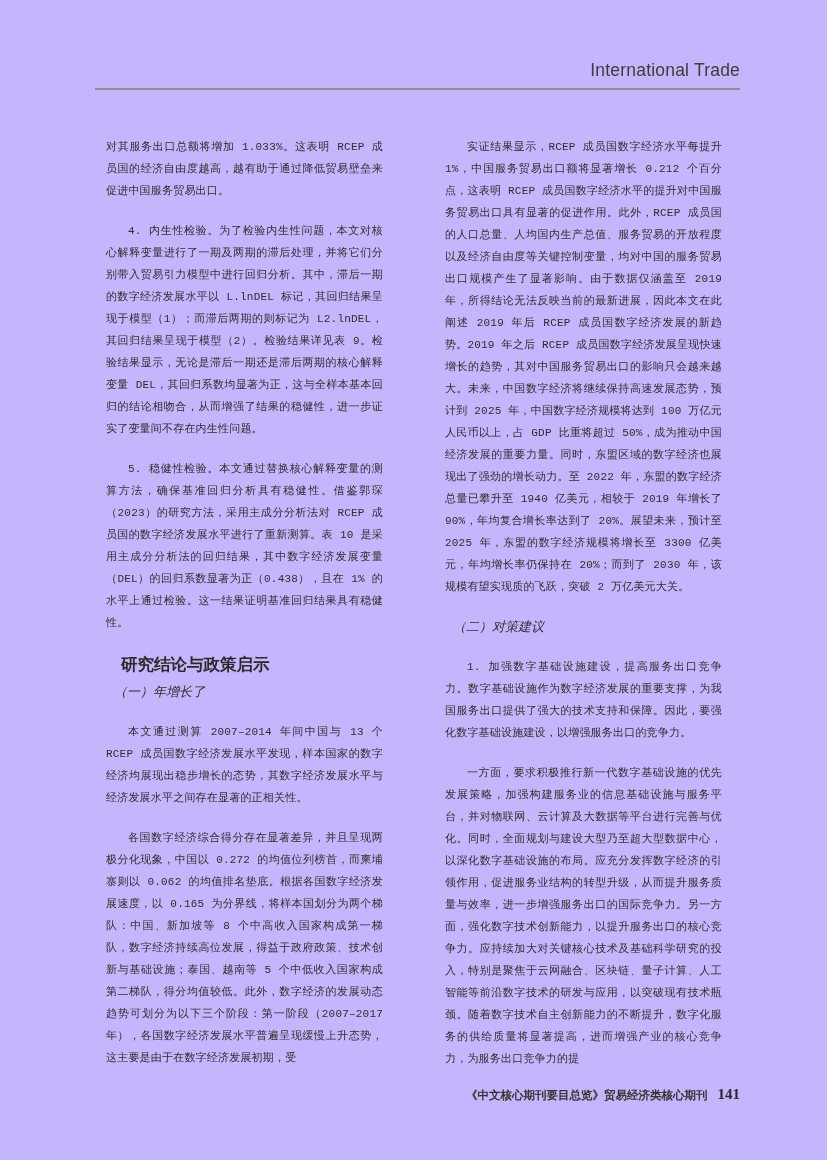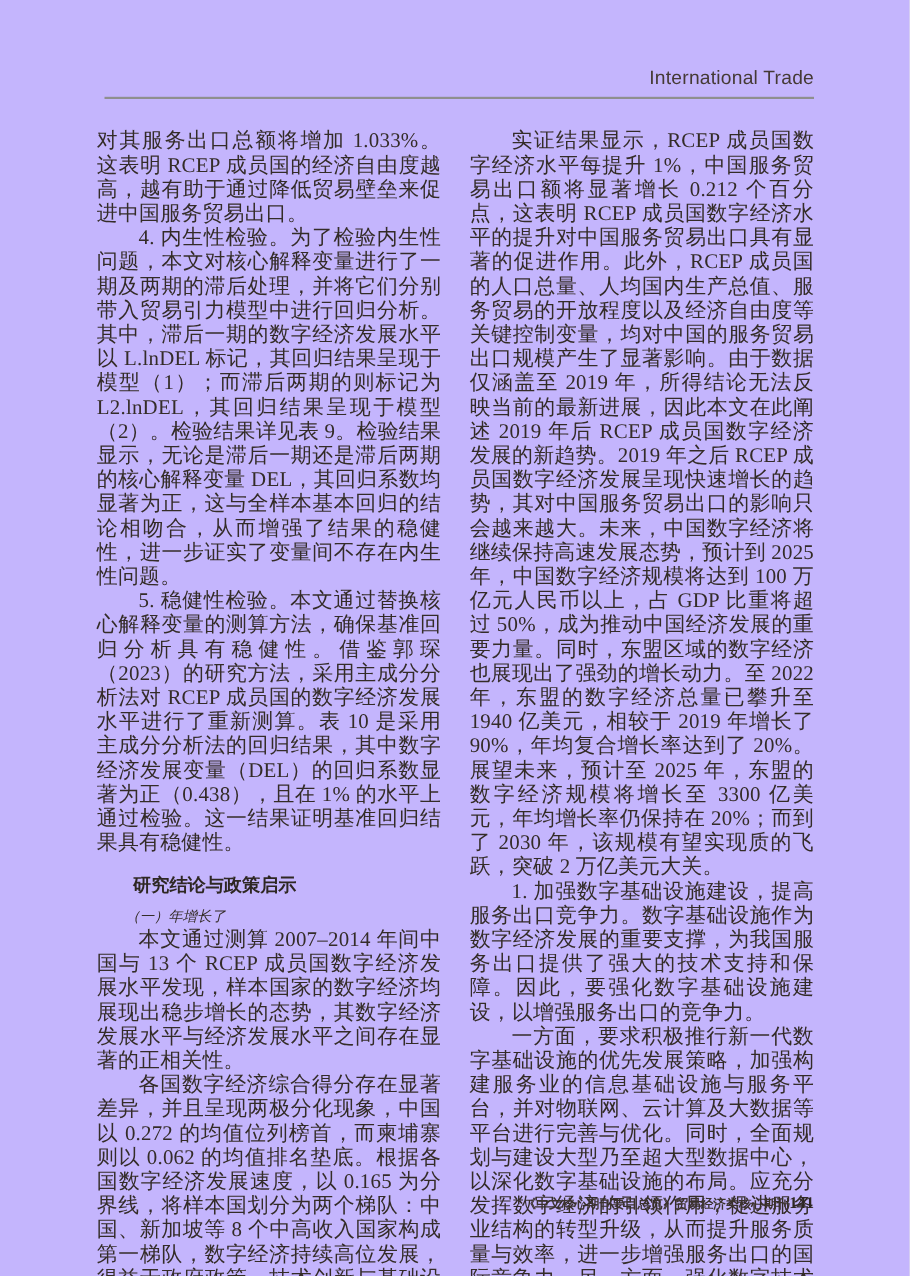--- a/index.html
+++ b/index.html
@@ -33,25 +33,26 @@
   .columns {
     position: absolute;
     top: 118px;
     left: 88px;
     width: 652px;
     display: flex;
     gap: 26px;
   }
   .col { width: 313px; }
   .para {
-    margin: 0;
-    font-size: 19px;
+    margin: 18px;
+    font-size: 11px;
     line-height: 22px;
     text-align: justify;
     letter-spacing: 0.2px;
+    font-family: Liberation Mono, monospace;
   }
   .para.indent { text-indent: 2em; }
   .sec-heading {
     margin: 15px 0 5px 0;
     padding-left: 2em;
     font-family: "Liberation Sans", "DejaVu Sans", sans-serif;
     font-weight: bold;
     font-size: 16.5px;
     line-height: 24px;
     color: #2e2723;
@@ -64,20 +65,21 @@
     font-size: 13px;
     line-height: 22px;
     color: #342c28;
   }
   .footer {
     position: absolute;
     top: 1086px;
     right: 87px;
     display: flex;
     align-items: baseline;
+    gap: 10px;
   }
   .footer-note {
     font-family: "Liberation Sans", "DejaVu Sans", sans-serif;
     font-weight: bold;
     font-size: 11.5px;
     color: #3b322d;
   }
   .footer-page {
     font-family: Liberation Serif, serif;
     font-weight: bold;
@@ -99,20 +101,21 @@
         <p class="para">对其服务出口总额将增加 1.033%。这表明 RCEP 成员国的经济自由度越高，越有助于通过降低贸易壁垒来促进中国服务贸易出口。</p>
         <p class="para indent">4. 内生性检验。为了检验内生性问题，本文对核心解释变量进行了一期及两期的滞后处理，并将它们分别带入贸易引力模型中进行回归分析。其中，滞后一期的数字经济发展水平以 L.lnDEL 标记，其回归结果呈现于模型（1）；而滞后两期的则标记为 L2.lnDEL，其回归结果呈现于模型（2）。检验结果详见表 9。检验结果显示，无论是滞后一期还是滞后两期的核心解释变量 DEL，其回归系数均显著为正，这与全样本基本回归的结论相吻合，从而增强了结果的稳健性，进一步证实了变量间不存在内生性问题。</p>
         <p class="para indent">5. 稳健性检验。本文通过替换核心解释变量的测算方法，确保基准回归分析具有稳健性。借鉴郭琛（2023）的研究方法，采用主成分分析法对 RCEP 成员国的数字经济发展水平进行了重新测算。表 10 是采用主成分分析法的回归结果，其中数字经济发展变量（DEL）的回归系数显著为正（0.438），且在 1% 的水平上通过检验。这一结果证明基准回归结果具有稳健性。</p>
         <h2 class="sec-heading">研究结论与政策启示</h2>
         <h3 class="sub-heading">（一）年增长了</h3>
         <p class="para indent">本文通过测算 2007–2014 年间中国与 13 个 RCEP 成员国数字经济发展水平发现，样本国家的数字经济均展现出稳步增长的态势，其数字经济发展水平与经济发展水平之间存在显著的正相关性。</p>
         <p class="para indent">各国数字经济综合得分存在显著差异，并且呈现两极分化现象，中国以 0.272 的均值位列榜首，而柬埔寨则以 0.062 的均值排名垫底。根据各国数字经济发展速度，以 0.165 为分界线，将样本国划分为两个梯队：中国、新加坡等 8 个中高收入国家构成第一梯队，数字经济持续高位发展，得益于政府政策、技术创新与基础设施；泰国、越南等 5 个中低收入国家构成第二梯队，得分均值较低。此外，数字经济的发展动态趋势可划分为以下三个阶段：第一阶段（2007–2017 年），各国数字经济发展水平普遍呈现缓慢上升态势，这主要是由于在数字经济发展初期，受</p>
       </div>
     <div class="col">
         <p class="para indent">实证结果显示，RCEP 成员国数字经济水平每提升 1%，中国服务贸易出口额将显著增长 0.212 个百分点，这表明 RCEP 成员国数字经济水平的提升对中国服务贸易出口具有显著的促进作用。此外，RCEP 成员国的人口总量、人均国内生产总值、服务贸易的开放程度以及经济自由度等关键控制变量，均对中国的服务贸易出口规模产生了显著影响。由于数据仅涵盖至 2019 年，所得结论无法反映当前的最新进展，因此本文在此阐述 2019 年后 RCEP 成员国数字经济发展的新趋势。2019 年之后 RCEP 成员国数字经济发展呈现快速增长的趋势，其对中国服务贸易出口的影响只会越来越大。未来，中国数字经济将继续保持高速发展态势，预计到 2025 年，中国数字经济规模将达到 100 万亿元人民币以上，占 GDP 比重将超过 50%，成为推动中国经济发展的重要力量。同时，东盟区域的数字经济也展现出了强劲的增长动力。至 2022 年，东盟的数字经济总量已攀升至 1940 亿美元，相较于 2019 年增长了 90%，年均复合增长率达到了 20%。展望未来，预计至 2025 年，东盟的数字经济规模将增长至 3300 亿美元，年均增长率仍保持在 20%；而到了 2030 年，该规模有望实现质的飞跃，突破 2 万亿美元大关。</p>
+        <h3 class="sub-heading">（二）对策建议</h3>
         <p class="para indent">1. 加强数字基础设施建设，提高服务出口竞争力。数字基础设施作为数字经济发展的重要支撑，为我国服务出口提供了强大的技术支持和保障。因此，要强化数字基础设施建设，以增强服务出口的竞争力。</p>
         <p class="para indent">一方面，要求积极推行新一代数字基础设施的优先发展策略，加强构建服务业的信息基础设施与服务平台，并对物联网、云计算及大数据等平台进行完善与优化。同时，全面规划与建设大型乃至超大型数据中心，以深化数字基础设施的布局。应充分发挥数字经济的引领作用，促进服务业结构的转型升级，从而提升服务质量与效率，进一步增强服务出口的国际竞争力。另一方面，强化数字技术创新能力，以提升服务出口的核心竞争力。应持续加大对关键核心技术及基础科学研究的投入，特别是聚焦于云网融合、区块链、量子计算、人工智能等前沿数字技术的研发与应用，以突破现有技术瓶颈。随着数字技术自主创新能力的不断提升，数字化服务的供给质量将显著提高，进而增强产业的核心竞争力，为服务出口竞争力的提</p>
       </div>
   </div>
 
   <div class="footer">
     <span class="footer-note">《中文核心期刊要目总览》贸易经济类核心期刊</span>
     <span class="footer-page">141</span>
   </div>
 

